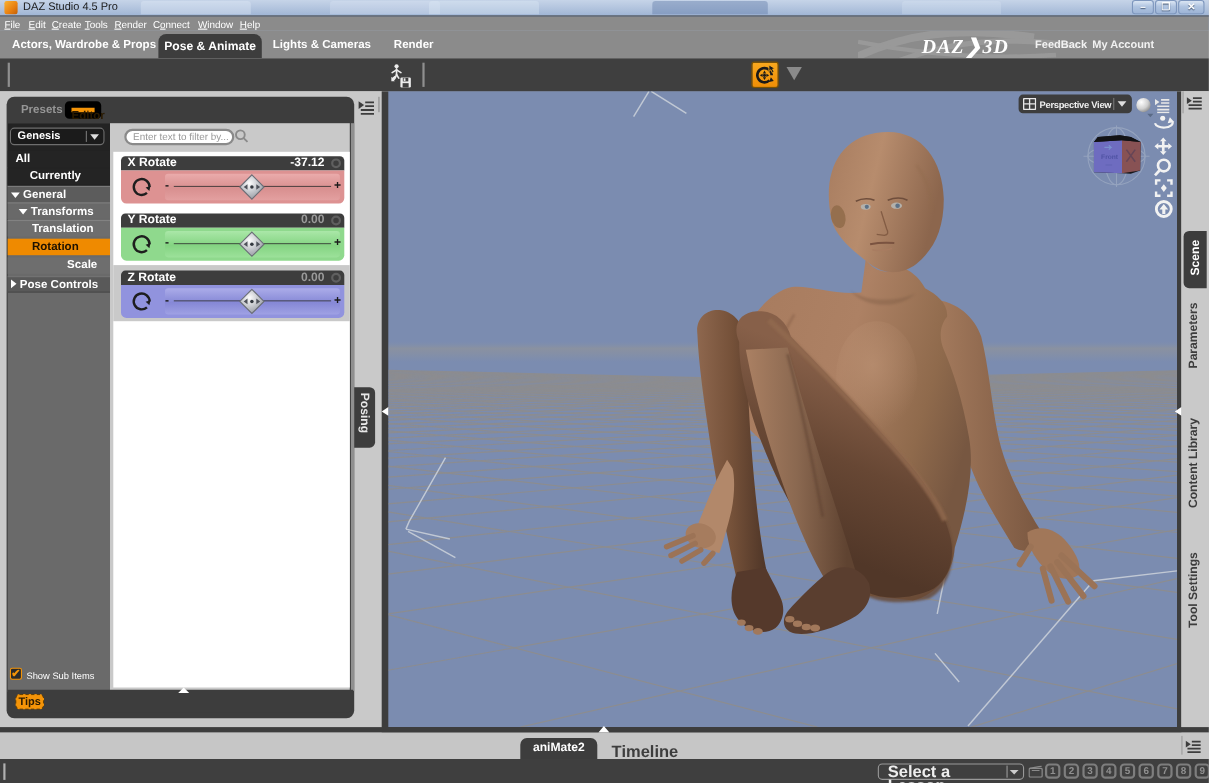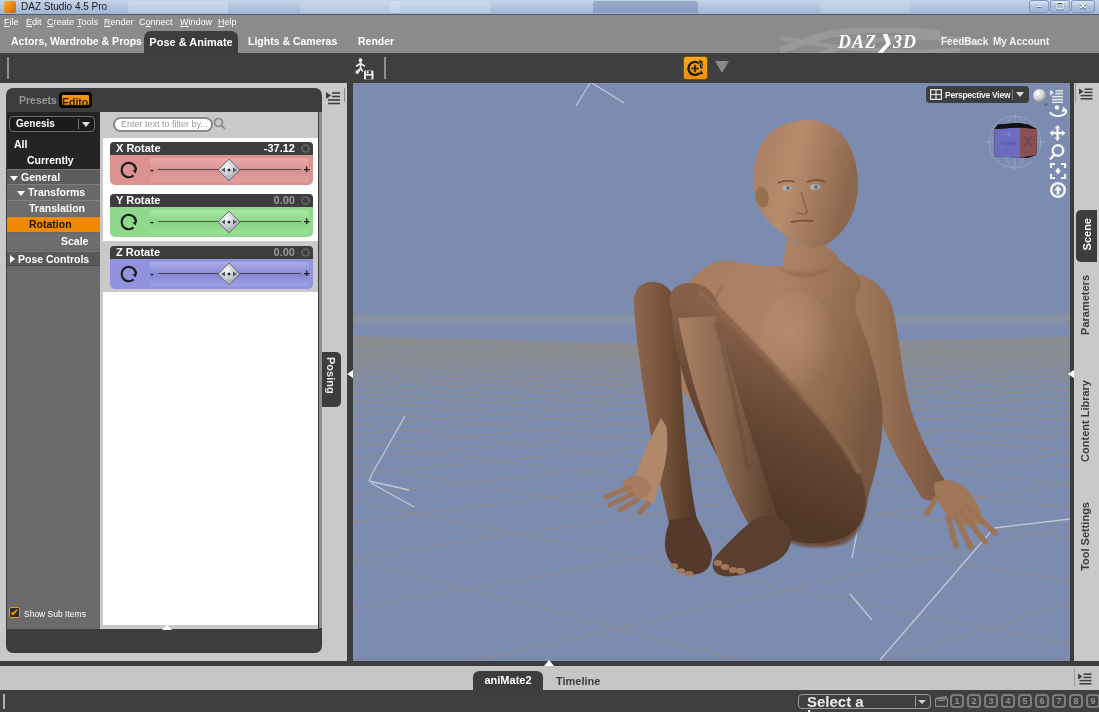--- a/index.html
+++ b/index.html
@@ -38,21 +38,21 @@
 #orangetool { left:683px; top:3px; width:25px; height:24px; border-radius:3px;
   background:linear-gradient(#f8a81e,#ef8e06); border:1px solid #7a5200; }
 
 
 #main { left:0; top:83px; width:1099px; height:578px; background:#c9c9c9; }
 
 
 #panel { left:6px; top:5px; width:316px; height:565px; background:#3d3d3d; border-radius:7px; }
 #presets { position:absolute; left:13px; top:6px; color:#969696; font-weight:bold; font-size:10.5px; }
 #editorbtn { position:absolute; left:53px; top:4px; width:33px; height:16px; background:#f49408;
-  border:3px solid #000000; border-radius:4px; color:#2a1a00; font-weight:bold; font-size:10.5px;
+  border:6px solid #000000; border-radius:4px; color:#2a1a00; font-weight:bold; font-size:10.5px;
   text-align:center; line-height:15px; }
 #sidebar { position:absolute; left:1px; top:24px; width:93px; height:517px; background:#6a6a6a; }
 #content { position:absolute; left:94px; top:24px; width:218px; height:517px; background:#c9c9c9; }
 #whitearea { position:absolute; left:3px; top:26px; width:215px; height:487px; background:#fff; }
 #tipsbar { position:absolute; left:1px; top:539px; width:314px; height:21px; background:#3d3d3d;
   border-radius:0 0 7px 7px; }
 #genesisdd { position:absolute; left:2px; top:4px; width:86px; height:16px; background:#1b1b1b;
   border:1px solid #6e6e6e; border-radius:4px; color:#fff; font-size:10px; font-weight:bold;
   line-height:14px; padding-left:6px; }
 #genesisdd .ddsep { position:absolute; right:15px; top:2px; width:1px; height:10px; background:#777; }
@@ -101,21 +101,21 @@
 #scenetab { position:absolute; left:2px; top:127px; width:21px; height:52px; background:#3d3d3d;
   border-radius:5px 0 0 5px; }
 #scenetab span { position:absolute; left:5px; top:8px; writing-mode:vertical-rl; transform:rotate(180deg);
   color:#fff; font-size:11px; font-weight:bold; }
 
 
 #divider { left:0; top:661px; width:1099px; height:5px; background:#3d3d3d; }
 #bottombar { left:0; top:666px; width:1099px; height:24px; background:#c6c6c6; }
 #animtab { position:absolute; left:473px; top:5px; width:70px; height:19px; background:#3d3d3d;
   border-radius:6px 6px 0 0; color:#fff; font-weight:bold; font-size:11px; text-align:center; line-height:19px; }
-#timeline { position:absolute; left:556px; top:9px; color:#3d3d3d; font-weight:bold; font-size:11px; }
+#timeline { position:absolute; left:556px; top:9px; color:#3d3d3d; font-weight:bold; font-size:15px; }
 #statusbar { left:0; top:690px; width:1099px; height:22px; background:#3f3f3f; }
 #lessonbox { position:absolute; left:798px; top:4px; width:133px; height:15px; border:1px solid #999;
   border-radius:4px; color:#eee; font-size:15px; font-weight:bold; line-height:13px; padding-left:8px; }
 .numbtn { position:absolute; top:4px; width:14px; height:14px; border:2px solid #7e7e7e; border-radius:4px;
   color:#909090; font-size:9px; font-weight:bold; text-align:center; line-height:11px; }
 </style>
 </head>
 <body>
 
 <div class="abs" id="titlebar">
@@ -286,20 +286,23 @@
               <path d="M12 1 L23 12 L12 23 L1 12 Z" fill="url(#th1)" stroke="#6a6e76" stroke-width="1"></path>
               <path d="M4.5 12 l3.5 -2.6 v5.2 z" fill="#4e525a"></path>
               <path d="M19.5 12 l-3.5 -2.6 v5.2 z" fill="#4e525a"></path>
               <circle cx="12" cy="12" r="1.6" fill="#33383f"></circle>
             </svg>
         </div>
       </div>
       <div style="position:absolute;z-index:3;left:62px;top:513px;width:0;height:0;border-left:5px solid transparent;border-right:5px solid transparent;border-bottom:5px solid #fff;"></div>
     </div>
     <div style="position:absolute;left:313px;top:24px;width:3px;height:516px;background:#8f8f8f;"></div>
+    <div id="tipsbar">
+      <div style="position:absolute;left:7px;top:4px;width:26px;height:14px;background:#f49408;border:1px dashed #6a4200;border-radius:4px;color:#2a1a00;font-size:10px;font-weight:bold;text-align:center;line-height:13px;">Tips</div>
+    </div>
   </div>
   <div class="abs" id="posingtab">
       <span>Posing</span>
     </div>
   <svg class="abs" style="left:325px;top:5px;z-index:5;" width="18" height="18" viewBox="0 0 18 18">
     <path d="M1 4 l5 3.5 l-5 3.5 z" fill="#3d3d3d"></path>
     <g stroke="#3d3d3d" stroke-width="1.6">
         <line x1="7" y1="5" x2="15" y2="5"></line>
         <line x1="7" y1="8.5" x2="15" y2="8.5"></line>
         <line x1="3" y1="12" x2="15" y2="12"></line>

